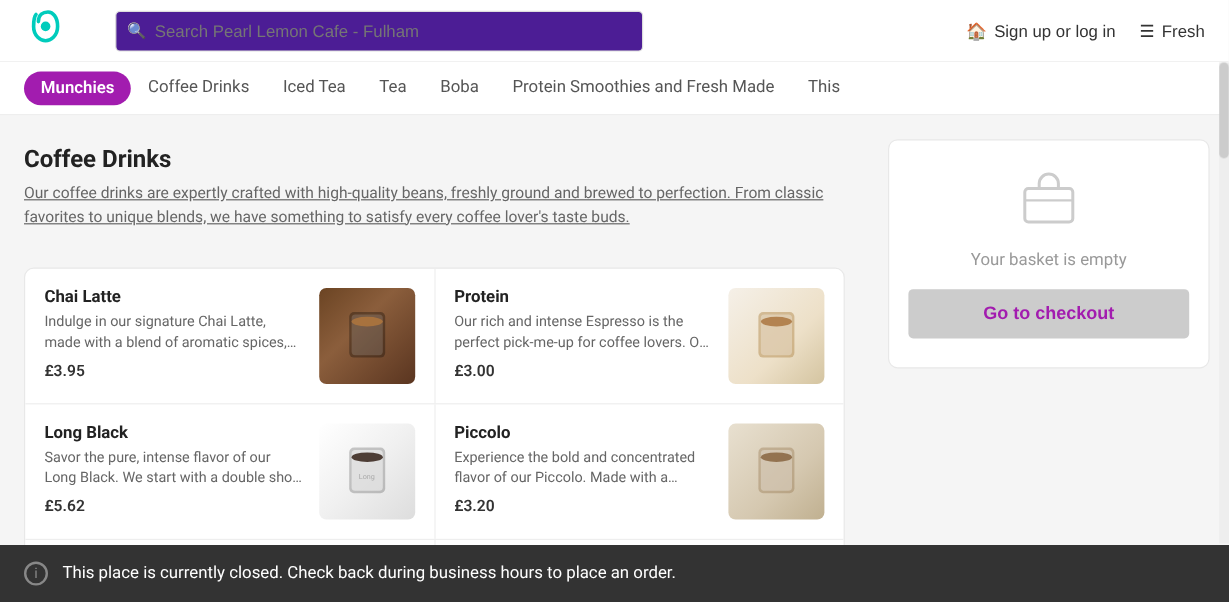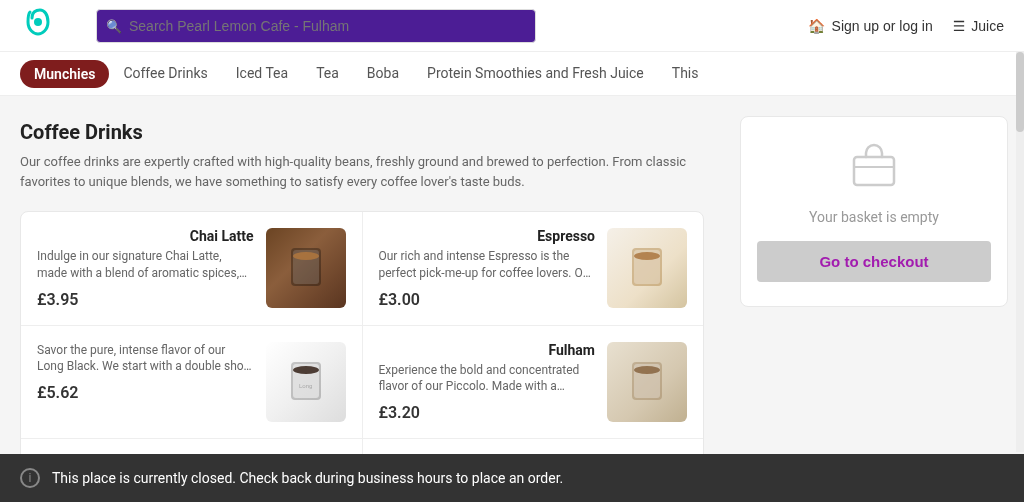--- a/index.html
+++ b/index.html
@@ -94,21 +94,21 @@
       height: 44px;
       display: flex;
       align-items: center;
       font-size: 14px;
       color: #555;
       cursor: pointer;
       white-space: nowrap;
       border-bottom: 2px solid transparent;
     }
     .nav-item.active {
-      background: #7f1d1d;
+      background: #a21caf;
       color: #fff;
       border-radius: 20px;
       border-bottom: none;
       padding: 0 14px;
       height: 28px;
       font-weight: 600;
     }
 
     
     .main-container {
@@ -125,21 +125,22 @@
     .section-title {
       font-size: 20px;
       font-weight: 700;
       margin-bottom: 8px;
       color: #222;
     }
     .section-desc {
       font-size: 13px;
       color: #666;
       line-height: 1.5;
-      margin-bottom: 20px;
+      margin-bottom: 32px;
+      text-decoration: underline;
     }
 
     
     .menu-grid {
       background: #fff;
       border: 1px solid #e8e8e8;
       border-radius: 8px;
       padding: 0;
       overflow: hidden;
     }
@@ -165,34 +166,33 @@
     }
     .menu-item-text {
       flex: 1;
       min-width: 0;
     }
     .menu-item-name {
       font-size: 14px;
       font-weight: 700;
       color: #222;
       margin-bottom: 4px;
-      text-align: right;
     }
     .menu-item-desc {
       font-size: 12px;
       color: #666;
       line-height: 1.4;
       margin-bottom: 8px;
       display: -webkit-box;
       -webkit-line-clamp: 2;
       -webkit-box-orient: vertical;
       overflow: hidden;
     }
     .menu-item-price {
-      font-size: 16px;
+      font-size: 13px;
       color: #333;
       font-weight: 600;
     }
     .menu-item-img {
       width: 80px;
       height: 80px;
       border-radius: 6px;
       background: #c8a882;
       flex-shrink: 0;
       overflow: hidden;
@@ -306,21 +306,21 @@
     <input type="text" placeholder="Search Pearl Lemon Cafe - Fulham" style="">
   </div>
 
   <div class="header-right">
     <button class="sign-in-btn">
       <span>🏠</span>
       <span>Sign up or log in</span>
     </button>
     <button class="menu-btn">
       <span>☰</span>
-      <span>Juice</span>
+      <span>Fresh</span>
     </button>
   </div>
 </div>
 
 <div class="nav-bar">
   <div class="nav-item active">
     <span>Munchies</span>
   </div>
   <div class="nav-item">
     <span>Coffee Drinks</span>
@@ -328,21 +328,21 @@
   <div class="nav-item">
     <span>Iced Tea</span>
   </div>
   <div class="nav-item">
     <span>Tea</span>
   </div>
   <div class="nav-item">
     <span>Boba</span>
   </div>
   <div class="nav-item">
-    <span>Protein Smoothies and Fresh Juice</span>
+    <span>Protein Smoothies and Fresh Made</span>
   </div>
   <div class="nav-item">
     <span>This</span>
   </div>
 </div>
 
 <div class="main-container">
   <div class="content-area">
     <h2 class="section-title">Coffee Drinks</h2>
     <p class="section-desc">Our coffee drinks are expertly crafted with high-quality beans, freshly ground and brewed to perfection. From classic favorites to unique blends, we have something to satisfy every coffee lover's taste buds.</p>
@@ -359,52 +359,53 @@
           <div class="menu-item-img cup-chai">
             <svg width="50" height="60" viewBox="0 0 50 60">
               <rect x="10" y="10" width="30" height="38" rx="4" fill="rgba(0,0,0,0.3)"></rect>
               <rect x="12" y="12" width="26" height="34" rx="3" fill="rgba(255,255,255,0.15)"></rect>
               <ellipse cx="25" cy="18" rx="13" ry="4" fill="rgba(180,120,60,0.8)"></ellipse>
             </svg>
           </div>
         </div>
         <div class="menu-item">
           <div class="menu-item-text">
-            <div class="menu-item-name">Espresso</div>
+            <div class="menu-item-name">Protein</div>
             <div class="menu-item-desc">Our rich and intense Espresso is the perfect pick-me-up for coffee lovers. Our expertly roasted an...</div>
             <div class="menu-item-price">£3.00</div>
           </div>
           <div class="menu-item-img cup-espresso">
             <svg width="50" height="60" viewBox="0 0 50 60">
               <rect x="10" y="10" width="30" height="38" rx="4" fill="rgba(180,140,80,0.5)"></rect>
               <rect x="12" y="12" width="26" height="34" rx="3" fill="rgba(255,255,255,0.3)"></rect>
               <ellipse cx="25" cy="18" rx="13" ry="4" fill="rgba(160,100,40,0.7)"></ellipse>
             </svg>
           </div>
         </div>
       </div>
 
       <div class="menu-row">
         <div class="menu-item">
           <div class="menu-item-text">
+            <div class="menu-item-name">Long Black</div>
             <div class="menu-item-desc">Savor the pure, intense flavor of our Long Black. We start with a double shot of expertly brewed...</div>
             <div class="menu-item-price">£5.62</div>
           </div>
           <div class="menu-item-img cup-longblack">
             <svg width="50" height="60" viewBox="0 0 50 60">
               <rect x="10" y="10" width="30" height="38" rx="4" fill="rgba(80,80,80,0.3)"></rect>
               <rect x="12" y="12" width="26" height="34" rx="3" fill="rgba(255,255,255,0.5)"></rect>
               <ellipse cx="25" cy="18" rx="13" ry="4" fill="rgba(40,20,10,0.8)"></ellipse>
               <text x="18" y="36" font-size="6" fill="#aaa">Long</text>
             </svg>
           </div>
         </div>
         <div class="menu-item">
           <div class="menu-item-text">
-            <div class="menu-item-name">Fulham</div>
+            <div class="menu-item-name">Piccolo</div>
             <div class="menu-item-desc">Experience the bold and concentrated flavor of our Piccolo. Made with a double shot of espresso and topped with steamed milk, this...</div>
             <div class="menu-item-price">£3.20</div>
           </div>
           <div class="menu-item-img cup-piccolo">
             <svg width="50" height="60" viewBox="0 0 50 60">
               <rect x="10" y="10" width="30" height="38" rx="4" fill="rgba(150,120,80,0.4)"></rect>
               <rect x="12" y="12" width="26" height="34" rx="3" fill="rgba(255,255,255,0.3)"></rect>
               <ellipse cx="25" cy="18" rx="13" ry="4" fill="rgba(120,80,40,0.7)"></ellipse>
             </svg>
           </div>

